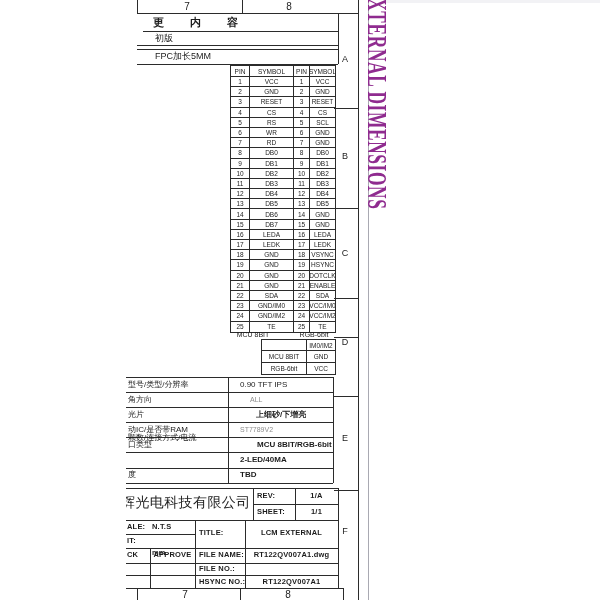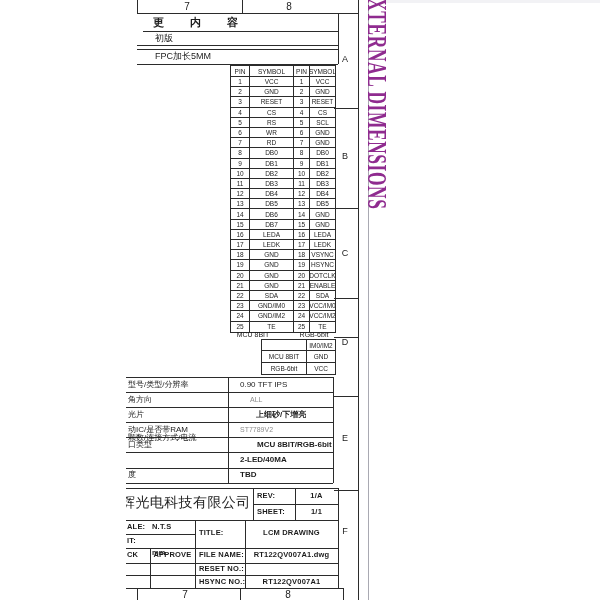--- a/index.html
+++ b/index.html
@@ -293,27 +293,27 @@
   <span class="txt tiny" style="left:257px;top:492px;">REV:</span>
   <span class="txt tiny c" style="left:295px;top:492px;width:43px;">1/A</span>
   <span class="txt tiny" style="left:257px;top:508px;">SHEET:</span>
   <span class="txt tiny c" style="left:295px;top:508px;width:43px;">1/1</span>
 
   <span class="txt tiny" style="left:127px;top:523px;">ALE:</span>
   <span class="txt tiny" style="left:152px;top:523px;">N.T.S</span>
   <span class="txt tiny" style="left:127px;top:537px;">IT:</span>
   <span class="txt tiny" style="left:152px;top:549px;">mm</span>
   <span class="txt tiny" style="left:199px;top:529px;">TITLE:</span>
-  <span class="txt tiny c" style="left:245px;top:529px;width:93px;">LCM DRAWING</span>
+  <span class="txt tiny c" style="left:245px;top:529px;width:93px;">LCM EXTERNAL</span>
 
   <span class="txt tiny" style="left:127px;top:551px;">CK</span>
   <span class="txt tiny c" style="left:150px;top:551px;width:45px;">APPROVE</span>
   <span class="txt tiny" style="left:199px;top:551px;">FILE NAME:</span>
   <span class="txt tiny c" style="left:245px;top:551px;width:93px;">RT122QV007A1.dwg</span>
-  <span class="txt tiny" style="left:199px;top:565px;">RESET NO.:</span>
+  <span class="txt tiny" style="left:199px;top:565px;">FILE NO.:</span>
   <span class="txt tiny c" style="left:245px;top:565px;width:93px;"></span>
   <span class="txt tiny" style="left:199px;top:578px;">HSYNC NO.:</span>
   <span class="txt tiny c" style="left:245px;top:578px;width:93px;">RT122QV007A1</span>
 
   <div class="vl" style="left:137px;top:588px;height:12px;"></div>
   <div class="vl" style="left:240px;top:588px;height:12px;"></div>
   <div class="vl" style="left:343px;top:588px;height:12px;"></div>
   <span class="txt zlab c" style="left:175px;top:589px;width:20px;">7</span>
   <span class="txt zlab c" style="left:278px;top:589px;width:20px;">8</span>
 

